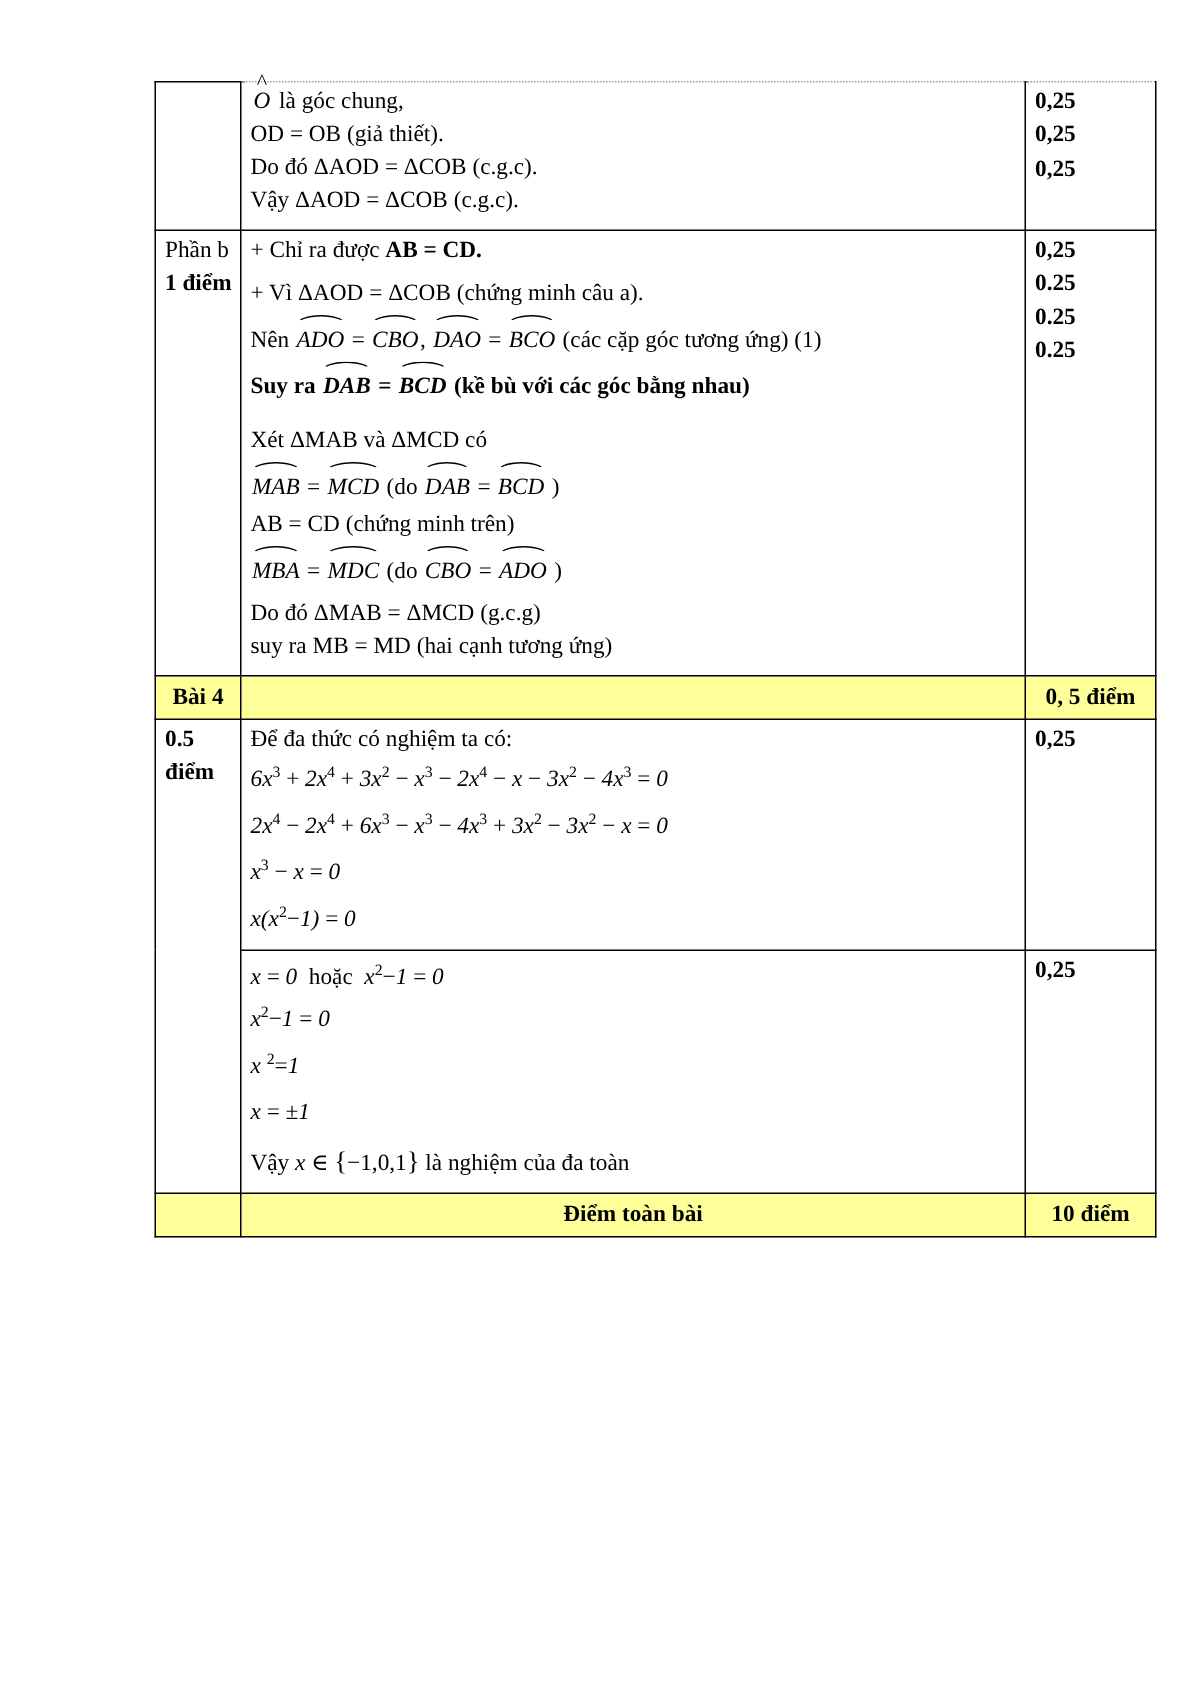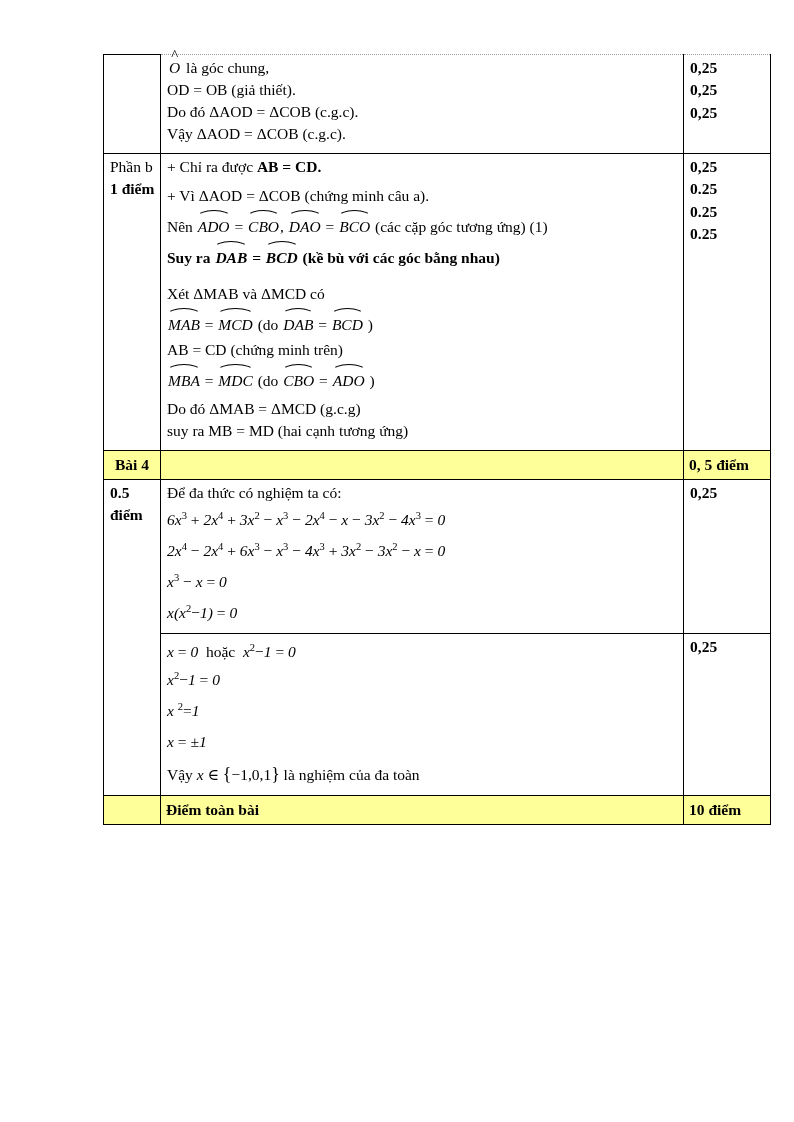--- a/index.html
+++ b/index.html
@@ -55,21 +55,21 @@
     padding-top: 3px;
   }
   .cell-score .score-line { display: block; line-height: 1.45; }
   .cell-score .gap-lg { height: 36px; }
   .cell-score .gap-xl { height: 74px; }
   .cell-score .gap-md { height: 20px; }
 
   .row-yellow td {
     background: #ffff99;
     font-weight: bold;
-    text-align: left;
+    text-align: center;
     vertical-align: middle;
     padding: 3px 5px;
   }
   .row-yellow td.left-pad { text-align: center; }
 
   .continuation-top {
     border-top: 1px dotted #9a9a9a !important;
   }
 
   

